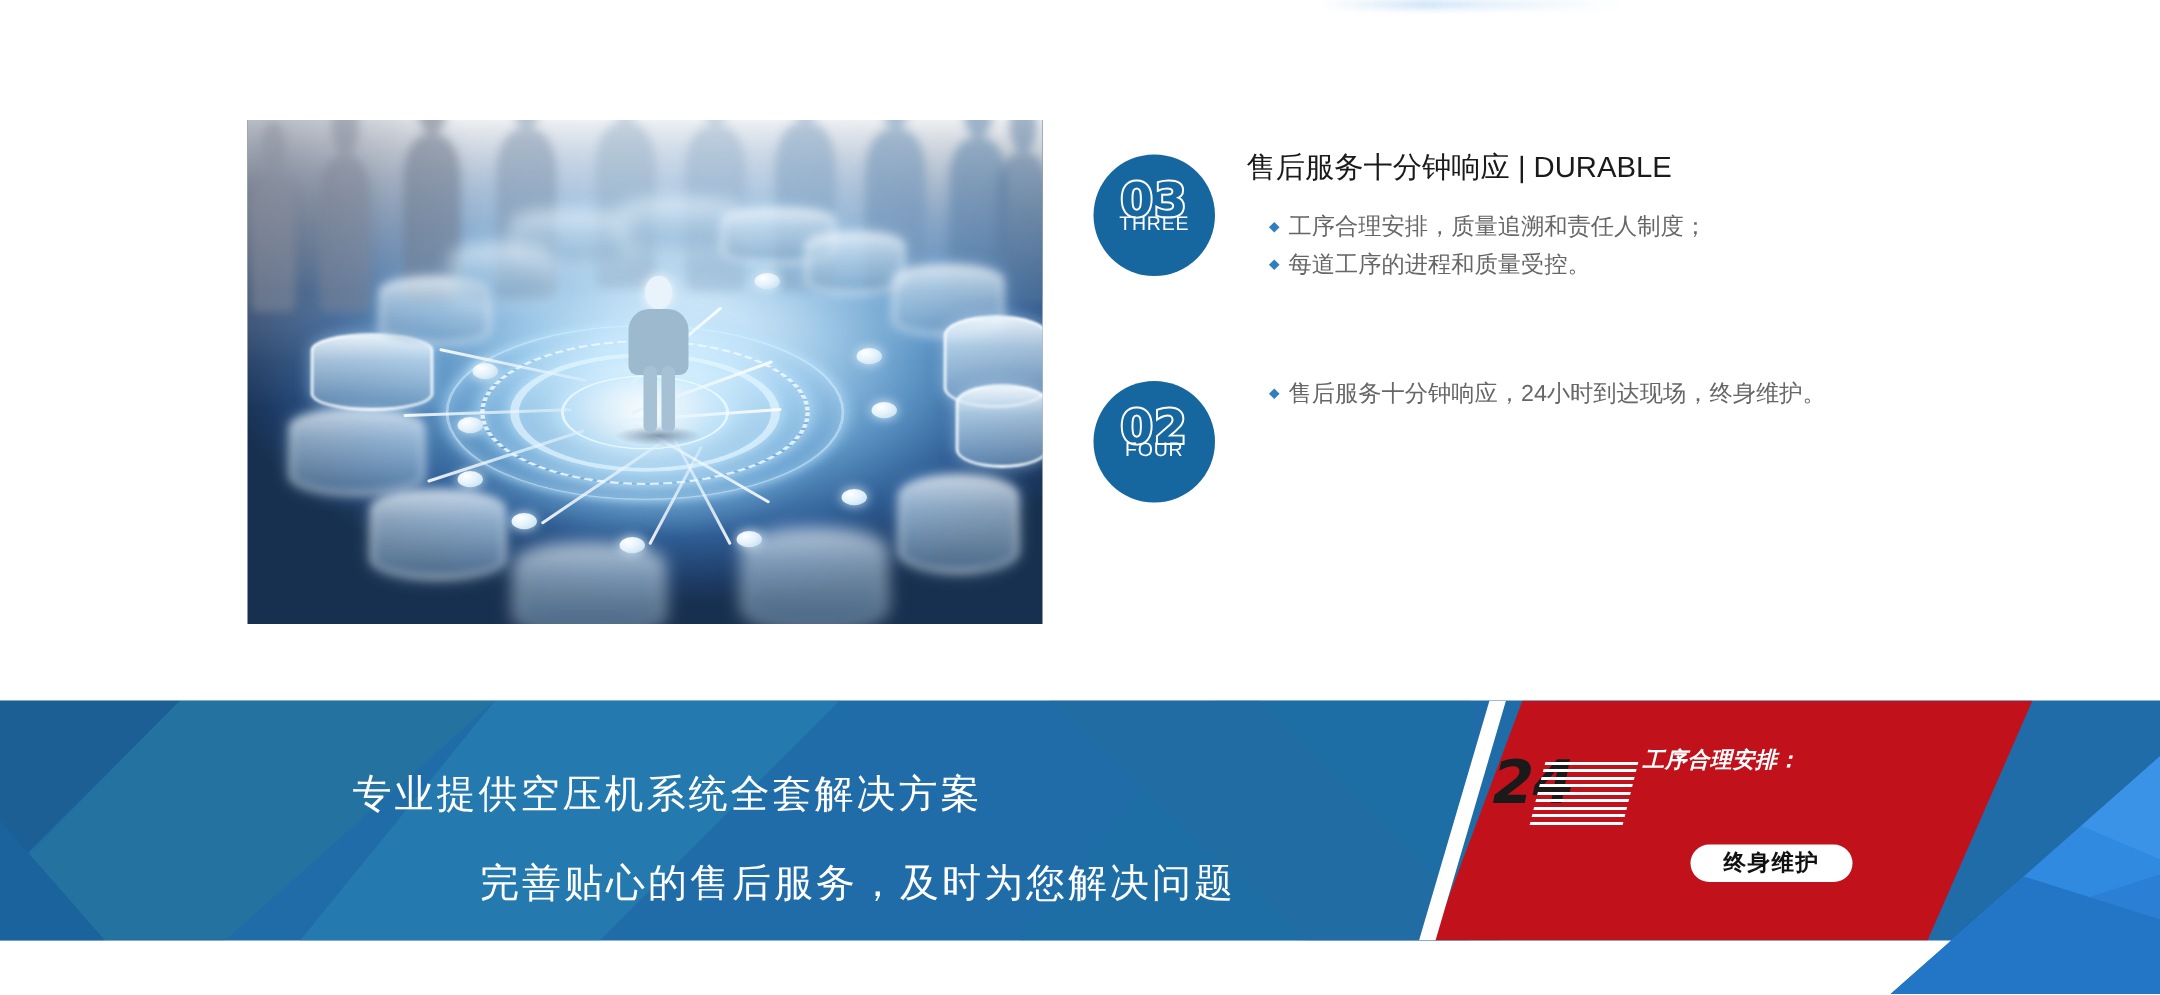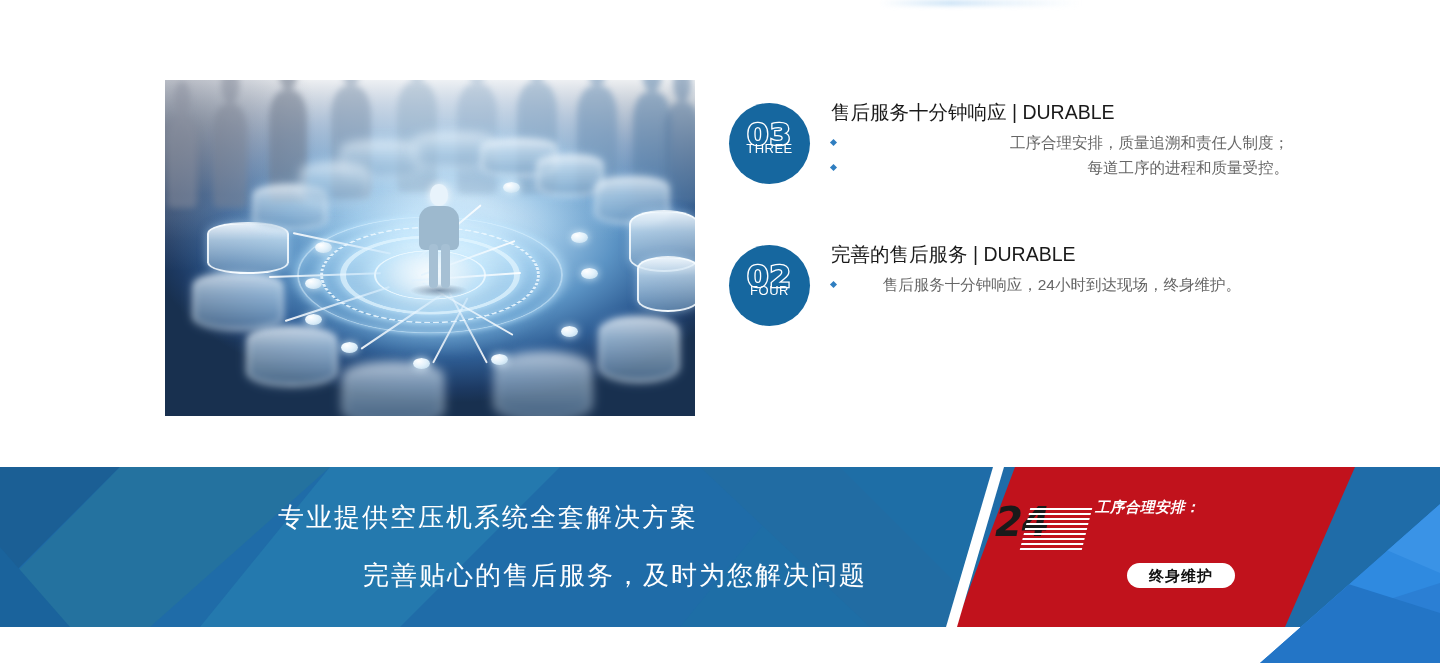--- a/index.html
+++ b/index.html
@@ -192,21 +192,21 @@
   }
   .feature-body { margin-left: 102px; }
   .feature-title {
     font-size: 19.5px;
     color: #1a1a1a;
     line-height: 1.25;
     margin-bottom: 7px;
     font-weight: 400;
     white-space: nowrap;
   }
-  .feature-list { list-style: none; margin: 0; padding: 0; text-align: right; }
+  .feature-list { list-style: none; margin: 16px; padding: 0; }
   .feature-list li {
     position: relative;
     padding-left: 12px;
     font-size: 15.5px;
     line-height: 1.56;
     color: #666666;
   }
   .feature-list li .bullet {
     position: absolute;
     left: 0; top: 9px;
@@ -245,32 +245,32 @@
   }
   .banner-white-slash {
     position: absolute;
     left: 946px; top: 14px;
     width: 70px; height: 160px;
     background: #ffffff;
     clip-path: polygon(47px 0px, 58px 0px, 11px 160px, 0px 160px);
   }
   .banner-text {
     position: absolute;
-    left: 0; top: 2px;
-    width: 940px; height: 160px; margin-left: 43px;
+    left: 0; top: 14px;
+    width: 940px; height: 160px;
   }
   .banner-line {
     color: #ffffff;
     font-size: 26px;
     letter-spacing: 2px;
     line-height: 1;
     white-space: nowrap;
   }
   .banner-line.one { position: absolute; left: 235px; top: 49px; }
-  .banner-line.two { position: absolute; left: 320px; top: 108px; font-family: Liberation Serif, serif; }
+  .banner-line.two { position: absolute; left: 320px; top: 108px; }
 
   .hotline { position: absolute; left: 995px; top: 498px; width: 320px; height: 110px; }
   .hot-24 {
     position: absolute;
     left: 0; top: 4px;
     font-size: 40px;
     font-weight: 700;
     font-style: italic;
     color: #1a1a1a;
     line-height: 1;
@@ -419,21 +419,20 @@
         </ul>
       </div>
     </div>
 
     <div class="feature" style="margin-top:62px;">
       <div class="badge">
         <div class="badge-num"><span>02</span></div>
         <div class="badge-word">FOUR</div>
       </div>
       <div class="feature-body" style="width:410px;">
-        <div class="feature-title">完善的售后服务 | DURABLE</div>
         <ul class="feature-list">
           <li><span class="bullet"></span><span>售后服务十分钟响应，24小时到达现场，终身维护。</span></li>
         </ul>
       </div>
     </div>
 
   </div>
 
   <div class="banner">
 

